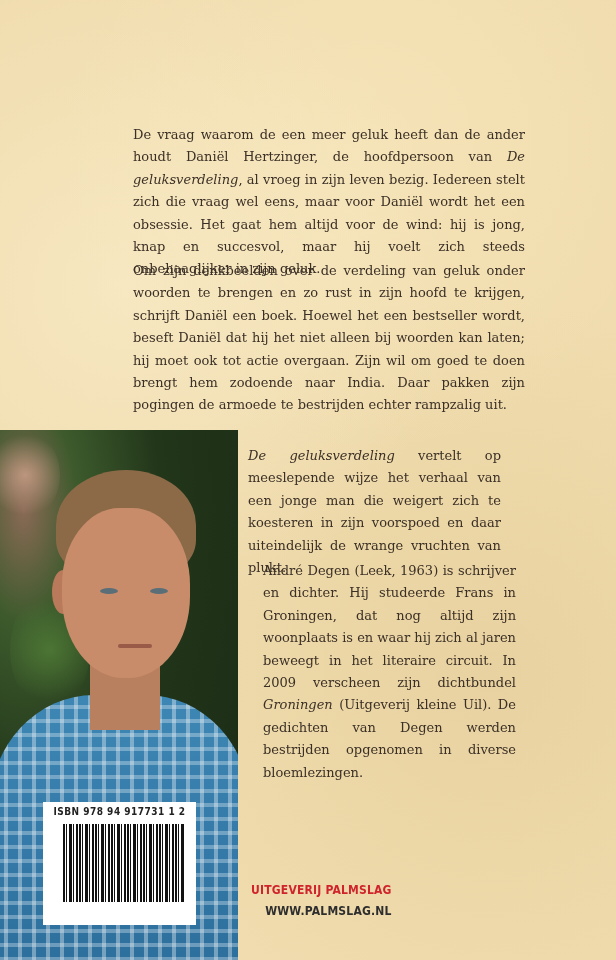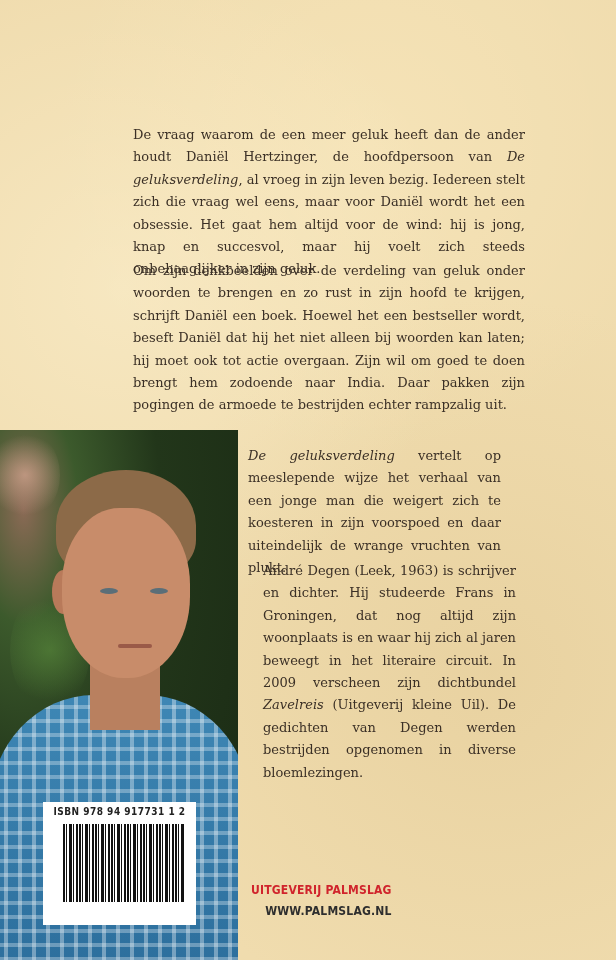--- a/index.html
+++ b/index.html
@@ -83,21 +83,21 @@
   }
   .publisher .name { color: #d0242c; display:block; }
   .publisher .url { color: #2e2e2e; display:block;text-align:right; }
 </style>
 </head>
 <body>
 
 <p class="para" id="p1"><span>De vraag waarom de een meer geluk heeft dan de ander houdt Daniël Hertzinger, de hoofdpersoon van </span><em>De geluksverdeling</em><span>, al vroeg in zijn leven bezig. Iedereen stelt zich die vraag wel eens, maar voor Daniël wordt het een obsessie. Het gaat hem altijd voor de wind: hij is jong, knap en succesvol, maar hij voelt zich steeds onbehaaglijker in zijn geluk.</span></p>
 <p class="para" id="p2"><span>Om zijn denkbeelden over de verdeling van geluk onder woorden te brengen en zo rust in zijn hoofd te krijgen, schrijft Daniël een boek. Hoewel het een bestseller wordt, beseft Daniël dat hij het niet alleen bij woorden kan laten; hij moet ook tot actie overgaan. Zijn wil om goed te doen brengt hem zodoende naar India. Daar pakken zijn pogingen de armoede te bestrijden echter rampzalig uit.</span></p>
 <p class="para" id="p3"><em>De geluksverdeling</em><span> vertelt op meeslepende wijze het verhaal van een jonge man die weigert zich te koesteren in zijn voorspoed en daar uiteindelijk de wrange vruchten van plukt.</span></p>
-<p class="para" id="p4"><span>André Degen (Leek, 1963) is schrijver en dichter. Hij studeerde Frans in Groningen, dat nog altijd zijn woonplaats is en waar hij zich al jaren beweegt in het literaire circuit. In 2009 verscheen zijn dichtbundel </span><em>Zavelreis</em><span> (Uitgeverij kleine Uil). De gedichten van Degen werden bestrijden opgenomen in diverse bloemlezingen.</span></p>
+<p class="para" id="p4"><span>André Degen (Leek, 1963) is schrijver en dichter. Hij studeerde Frans in Groningen, dat nog altijd zijn woonplaats is en waar hij zich al jaren beweegt in het literaire circuit. In 2009 verscheen zijn dichtbundel </span><em>Groningen</em><span> (Uitgeverij kleine Uil). De gedichten van Degen werden bestrijden opgenomen in diverse bloemlezingen.</span></p>
 
 <div class="photo">
   <div class="bokeh1"></div>
   <div class="bokeh2"></div>
   <div class="shirt"></div>
   <div class="neck"></div>
   <div class="hair"></div>
   <div class="ear"></div>
   <div class="head"></div>
   <div class="eye l"></div>

